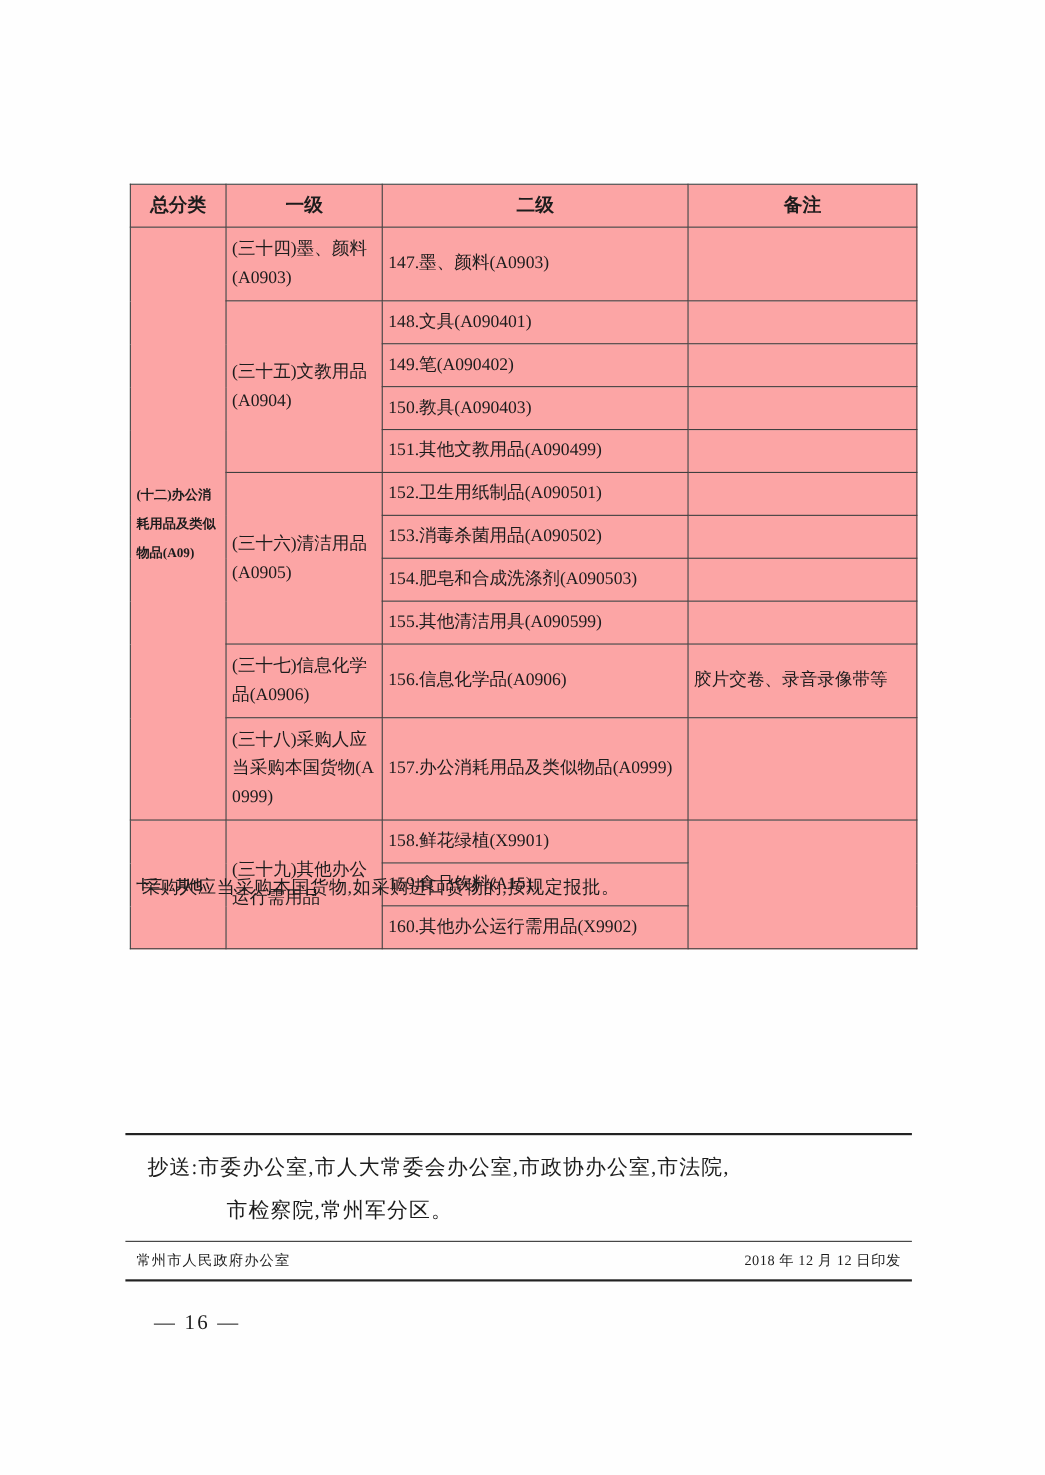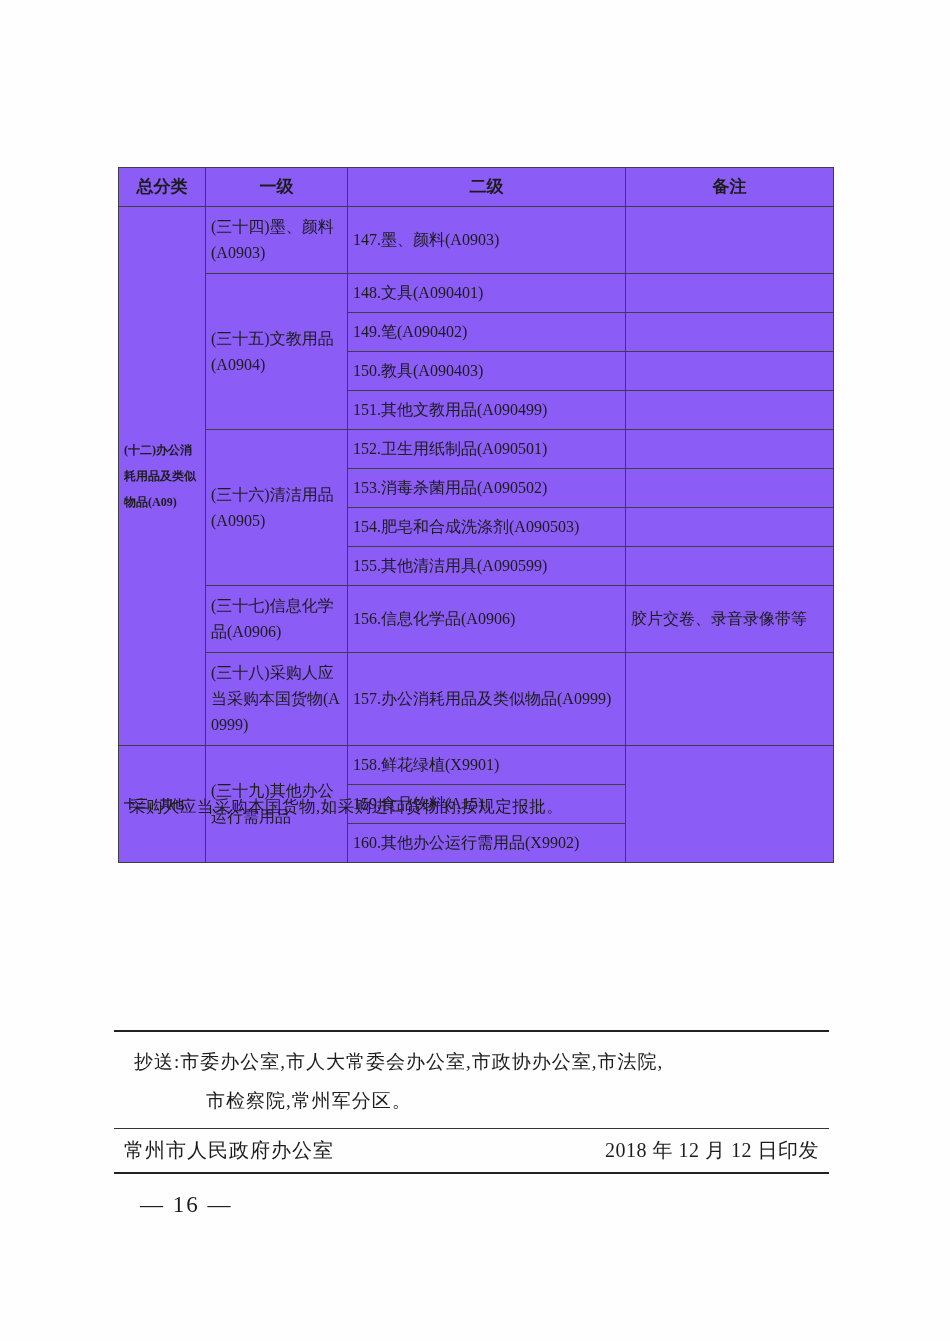--- a/index.html
+++ b/index.html
@@ -27,21 +27,21 @@
   }
   table.cls col.c-cat    { width: 87px;  }
   table.cls col.c-level1 { width: 142px; }
   table.cls col.c-level2 { width: 278px; }
   table.cls col.c-remark { width: 208px; }
   table.cls th, table.cls td {
     border: 1px solid #3f3f3f;
     padding: 7px 5px;
     word-break: break-all;
     vertical-align: middle;
-    background: #8b5cf6;
+    background: #fca5a5;
   }
   table.cls th {
     font-weight: bold;
     text-align: center;
     font-size: 17px;
     padding: 8px 4px;
   }
   td.category {
     font-weight: bold;
     font-size: 12px;
@@ -96,32 +96,32 @@
     line-height: 39px;
     padding-left: 92px;
     text-indent: -72px;
     letter-spacing: 1px;
   }
   .issuer-row {
     display: flex;
     justify-content: space-between;
     align-items: center;
     padding: 8px 10px;
-    font-size: 20px;
+    font-size: 13px;
     border-bottom: 2.5px solid #222;
     letter-spacing: 1px;
   }
   .issuer-row .date { letter-spacing: 0.5px; }
 
   
   .page-number {
     position: absolute;
     left: 140px;
     top: 1192px;
-    font-size: 23px;
+    font-size: 19px;
     letter-spacing: 2px;
     text-align: right;
   }
 </style>
 </head>
 <body>
 
 <div class="page">
 
   <table class="cls">

